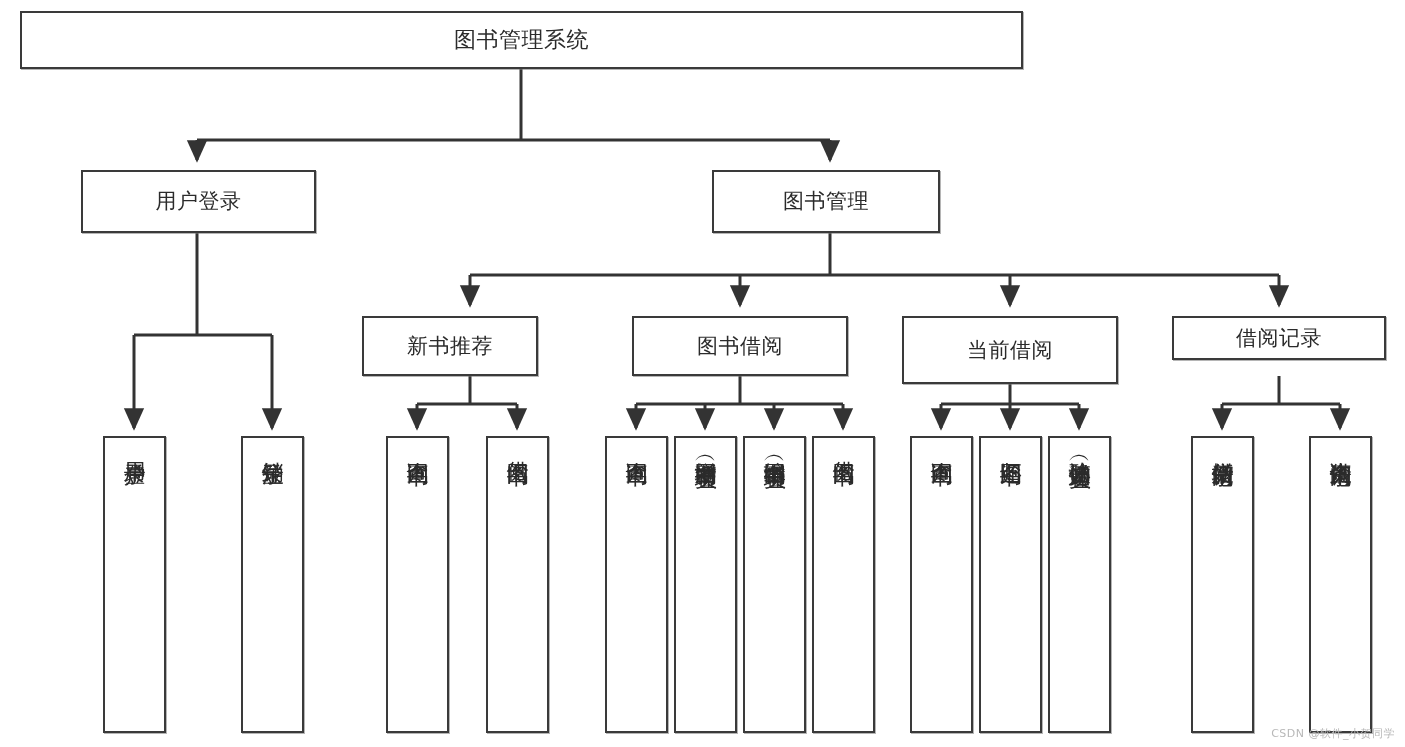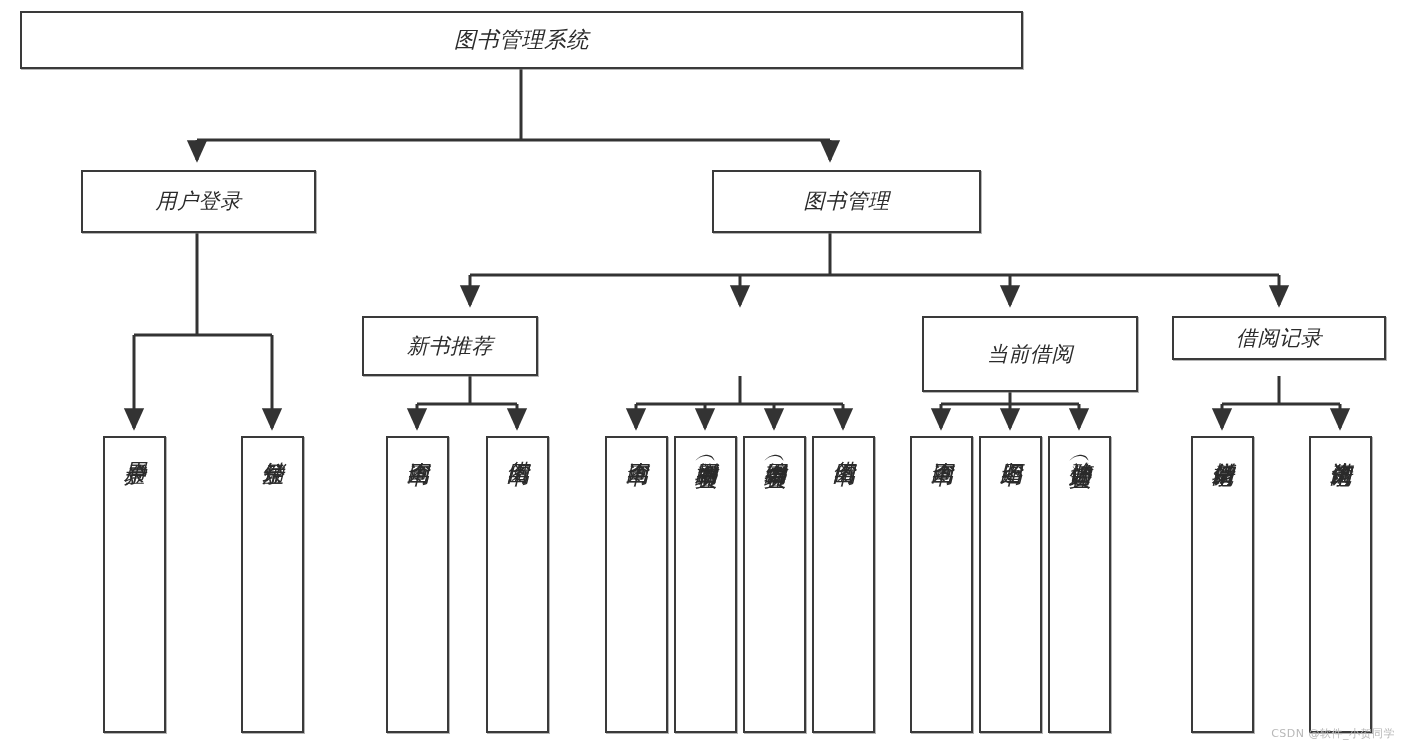--- a/index.html
+++ b/index.html
@@ -30,21 +30,20 @@
     position: absolute;
     box-sizing: border-box;
     background: #ffffff;
     border: 2px solid #3a3a3a;
     box-shadow: 1px 1px 0 0 rgba(120,120,120,0.55);
     display: flex;
     align-items: center;
     justify-content: center;
     color: #2b2b2b;
     z-index: 2;
-    font-style: italic;
   }
   .node .label {
     display: block;
     text-align: center;
     line-height: 1.18;
     letter-spacing: 0.5px;
   }
   
   .node.horiz .label {
     writing-mode: horizontal-tb;
@@ -133,30 +132,33 @@
   </svg>
 
   <div class="node horiz root" style="left:20px; top:11px; width:1003px; height:58px;">
     <span class="label">图书管理系统</span>
   </div>
 
   <div class="node horiz" style="left:81px; top:170px; width:235px; height:63px;">
     <span class="label">用户登录</span>
   </div>
 
-  <div class="node horiz" style="left:712px; top:170px; width:269px; height:63px;">
+  <div class="node horiz" style="left:712px; top:170px; width:228px; height:63px;">
     <span class="label">图书管理</span>
   </div>
 
   <div class="node horiz" style="left:362px; top:316px; width:176px; height:60px;">
     <span class="label">新书推荐</span>
   </div>
 
-
-  <div class="node horiz" style="left:902px; top:316px; width:216px; height:76px;margin-left:20px;">
+  <div class="node horiz" style="left:632px; top:316px; width:216px; height:60px;">
+    <span class="label">图书借阅</span>
+  </div>
+
+  <div class="node horiz" style="left:902px; top:316px; width:216px; height:68px;">
     <span class="label">当前借阅</span>
   </div>
 
   <div class="node horiz" style="left:1172px; top:316px; width:214px; height:44px;">
     <span class="label">借阅记录</span>
   </div>
 
   <div class="node vert" style="left:103px; top:436px; width:63px; height:297px;">
     <span class="label">用户登录</span>
   </div>

